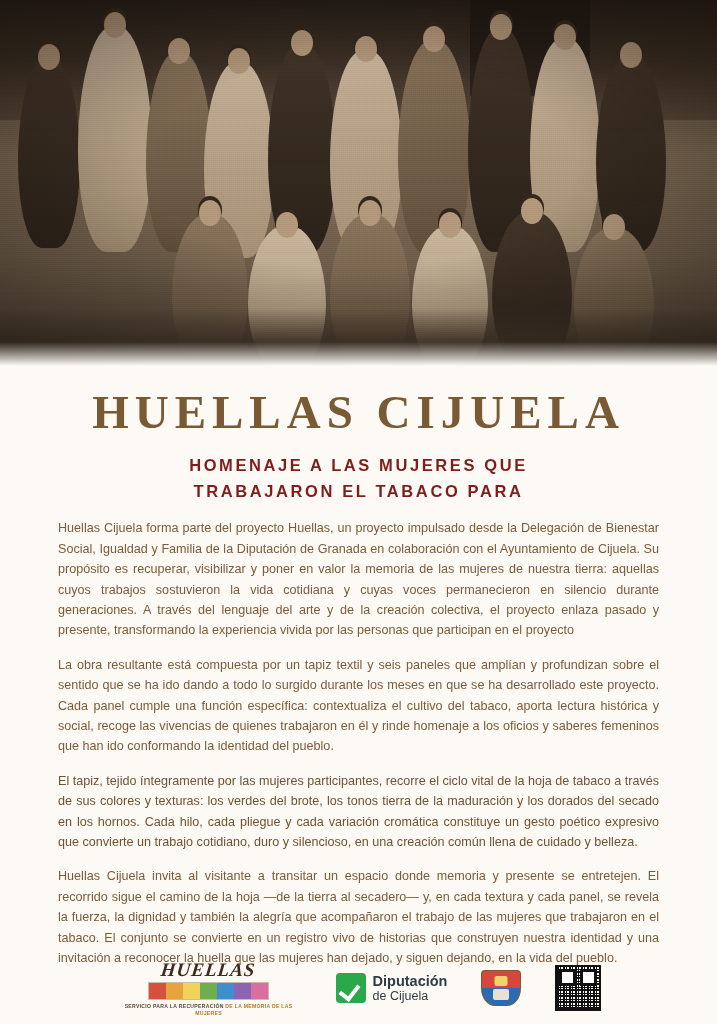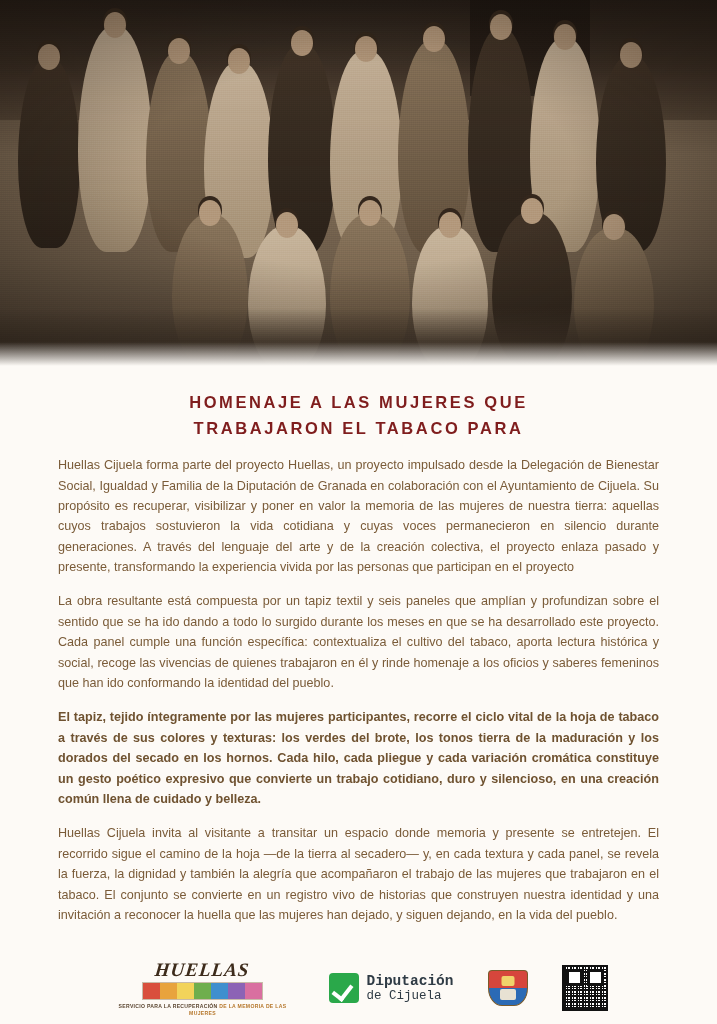--- a/index.html
+++ b/index.html
@@ -129,21 +129,21 @@
     margin: 16px 0 14px 0;
   }
   p.body {
     font-size: 12.6px;
     line-height: 1.62;
     text-align: justify;
     color: #7a5b38;
     margin: 0 0 14px 0;
   }
   p.body.bold {
-    font-weight: 700;
+    font-weight: 400;
     color: #6f5230;
   }
 
   
   .footer {
     position: absolute;
     left: 0;
     bottom: 8px;
     width: 717px;
     display: flex;
@@ -204,21 +204,20 @@
     position: absolute;
     left: 7px; top: 8px;
     width: 9px; height: 15px;
     border-right: 4px solid #ffffff;
     border-bottom: 4px solid #ffffff;
     transform: rotate(38deg);
   }
   .dip-text {
     line-height: 1.12;
     color: #2f3b45;
-    font-family: Liberation Mono, monospace;
   }
   .dip-text .l1 { font-size: 14.5px; font-weight: 700; }
   .dip-text .l2 { font-size: 12.5px; font-weight: 400; }
 
   .shield {
     width: 38px; height: 34px;
     border-radius: 4px 4px 14px 14px / 4px 4px 18px 18px;
     background: linear-gradient(180deg, #d6463c 0%, #d6463c 50%, #2b6ab5 50%, #2b6ab5 100%);
     border: 1.5px solid #7a5a2a;
     position: relative;
@@ -325,20 +324,21 @@
       </div>
 
     <div class="photo-floor"></div>
     <div class="sepia"></div>
     <div class="grain"></div>
     <div class="vignette"></div>
     <div class="photo-fade"></div>
   </div>
 
   <div class="content">
+    <h1 class="title">HUELLAS CIJUELA</h1>
 
     <div class="subtitle">
       <div>HOMENAJE A LAS MUJERES QUE</div>
       <div>TRABAJARON EL TABACO PARA</div>
     </div>
 
     <p class="body">Huellas Cijuela forma parte del proyecto Huellas, un proyecto impulsado desde la Delegación de Bienestar Social, Igualdad y Familia de la Diputación de Granada en colaboración con el Ayuntamiento de Cijuela. Su propósito es recuperar, visibilizar y poner en valor la memoria de las mujeres de nuestra tierra: aquellas cuyos trabajos sostuvieron la vida cotidiana y cuyas voces permanecieron en silencio durante generaciones. A través del lenguaje del arte y de la creación colectiva, el proyecto enlaza pasado y presente, transformando la experiencia vivida por las personas que participan en el proyecto</p>
     <p class="body">La obra resultante está compuesta por un tapiz textil y seis paneles que amplían y profundizan sobre el sentido que se ha ido dando a todo lo surgido durante los meses en que se ha desarrollado este proyecto. Cada panel cumple una función específica: contextualiza el cultivo del tabaco, aporta lectura histórica y social, recoge las vivencias de quienes trabajaron en él y rinde homenaje a los oficios y saberes femeninos que han ido conformando la identidad del pueblo.</p>
     <p class="body bold">El tapiz, tejido íntegramente por las mujeres participantes, recorre el ciclo vital de la hoja de tabaco a través de sus colores y texturas: los verdes del brote, los tonos tierra de la maduración y los dorados del secado en los hornos. Cada hilo, cada pliegue y cada variación cromática constituye un gesto poético expresivo que convierte un trabajo cotidiano, duro y silencioso, en una creación común llena de cuidado y belleza.</p>
     <p class="body">Huellas Cijuela invita al visitante a transitar un espacio donde memoria y presente se entretejen. El recorrido sigue el camino de la hoja —de la tierra al secadero— y, en cada textura y cada panel, se revela la fuerza, la dignidad y también la alegría que acompañaron el trabajo de las mujeres que trabajaron en el tabaco. El conjunto se convierte en un registro vivo de historias que construyen nuestra identidad y una invitación a reconocer la huella que las mujeres han dejado, y siguen dejando, en la vida del pueblo.</p>

